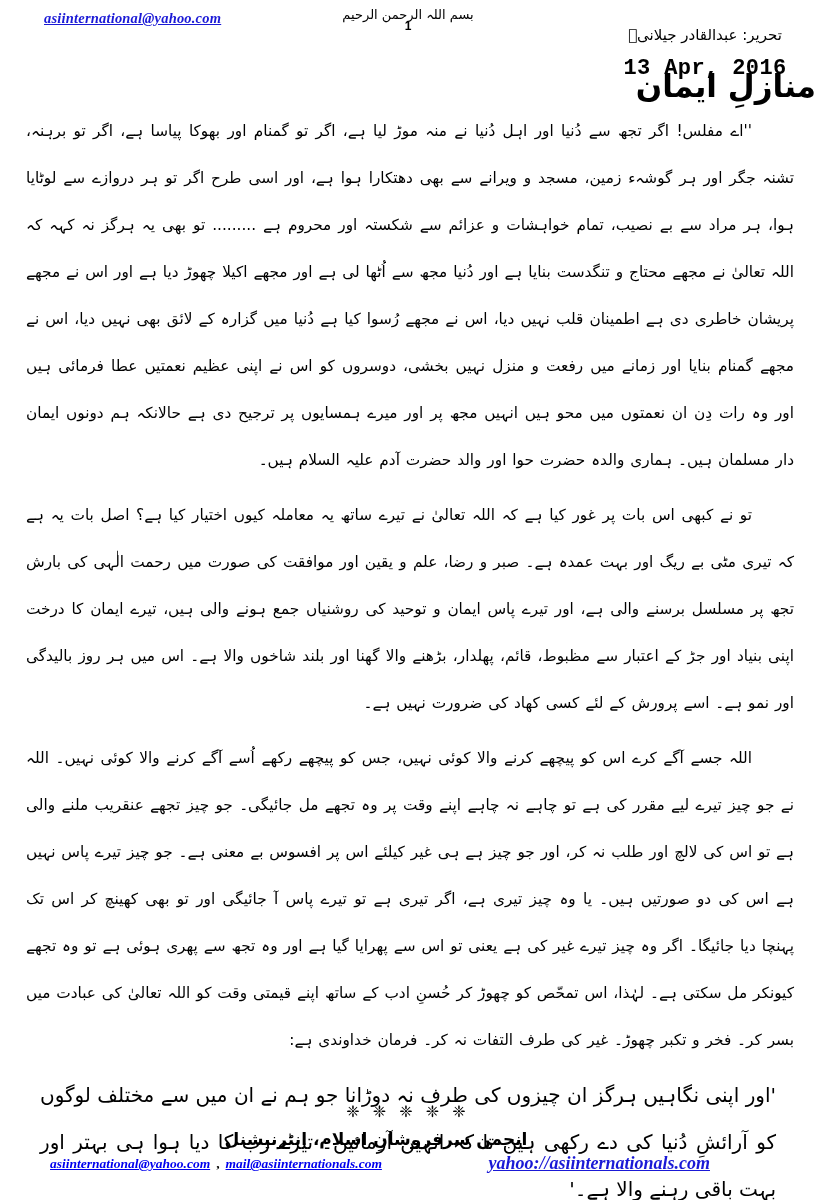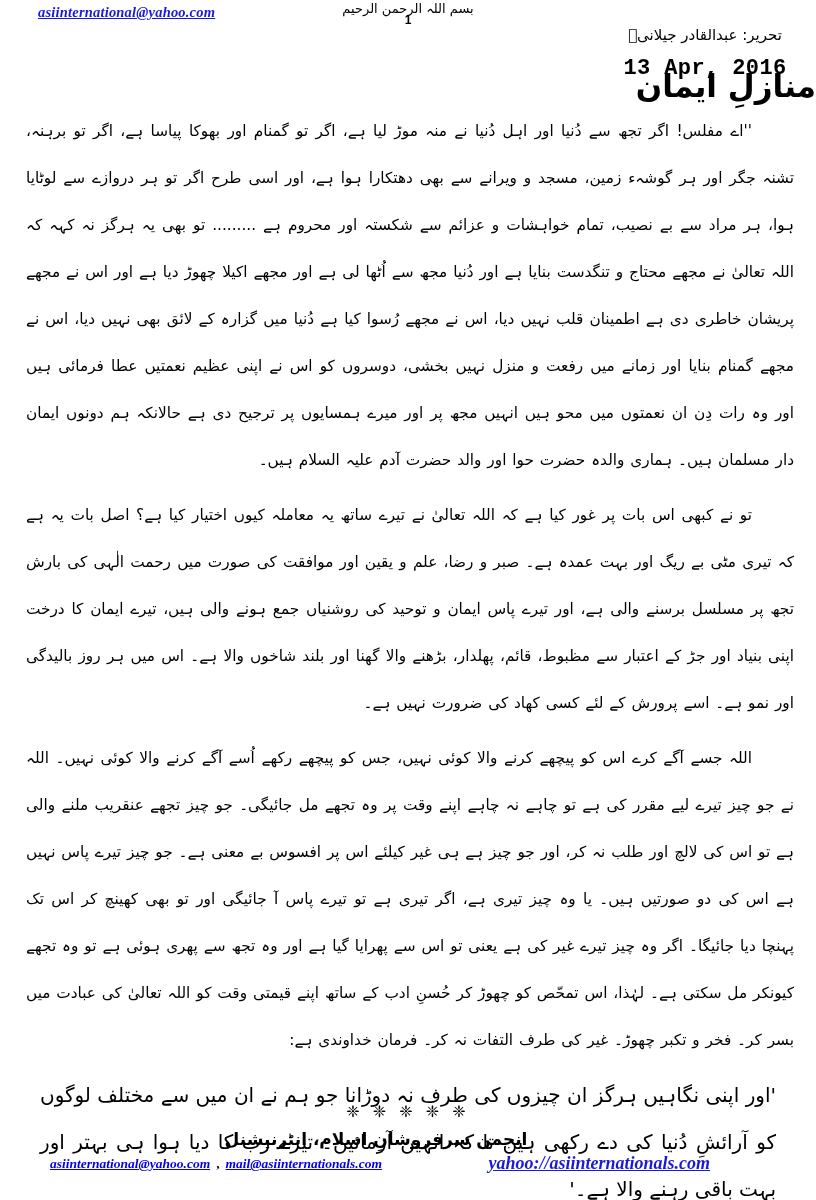--- a/index.html
+++ b/index.html
@@ -14,21 +14,21 @@
     position: relative;
     overflow: hidden;
     font-family: "Liberation Serif", "DejaVu Serif", serif;
     color: #000000;
   }
   .page {
     width: 816px;
     height: 1200px;
     position: relative;
     box-sizing: border-box;
-    padding: 0;
+    padding: 6px;
     background: #ffffff;
   }
 
   
   .header-row {
     position: relative;
     height: 30px;
     width: 100%;
   }
   .top-email {

